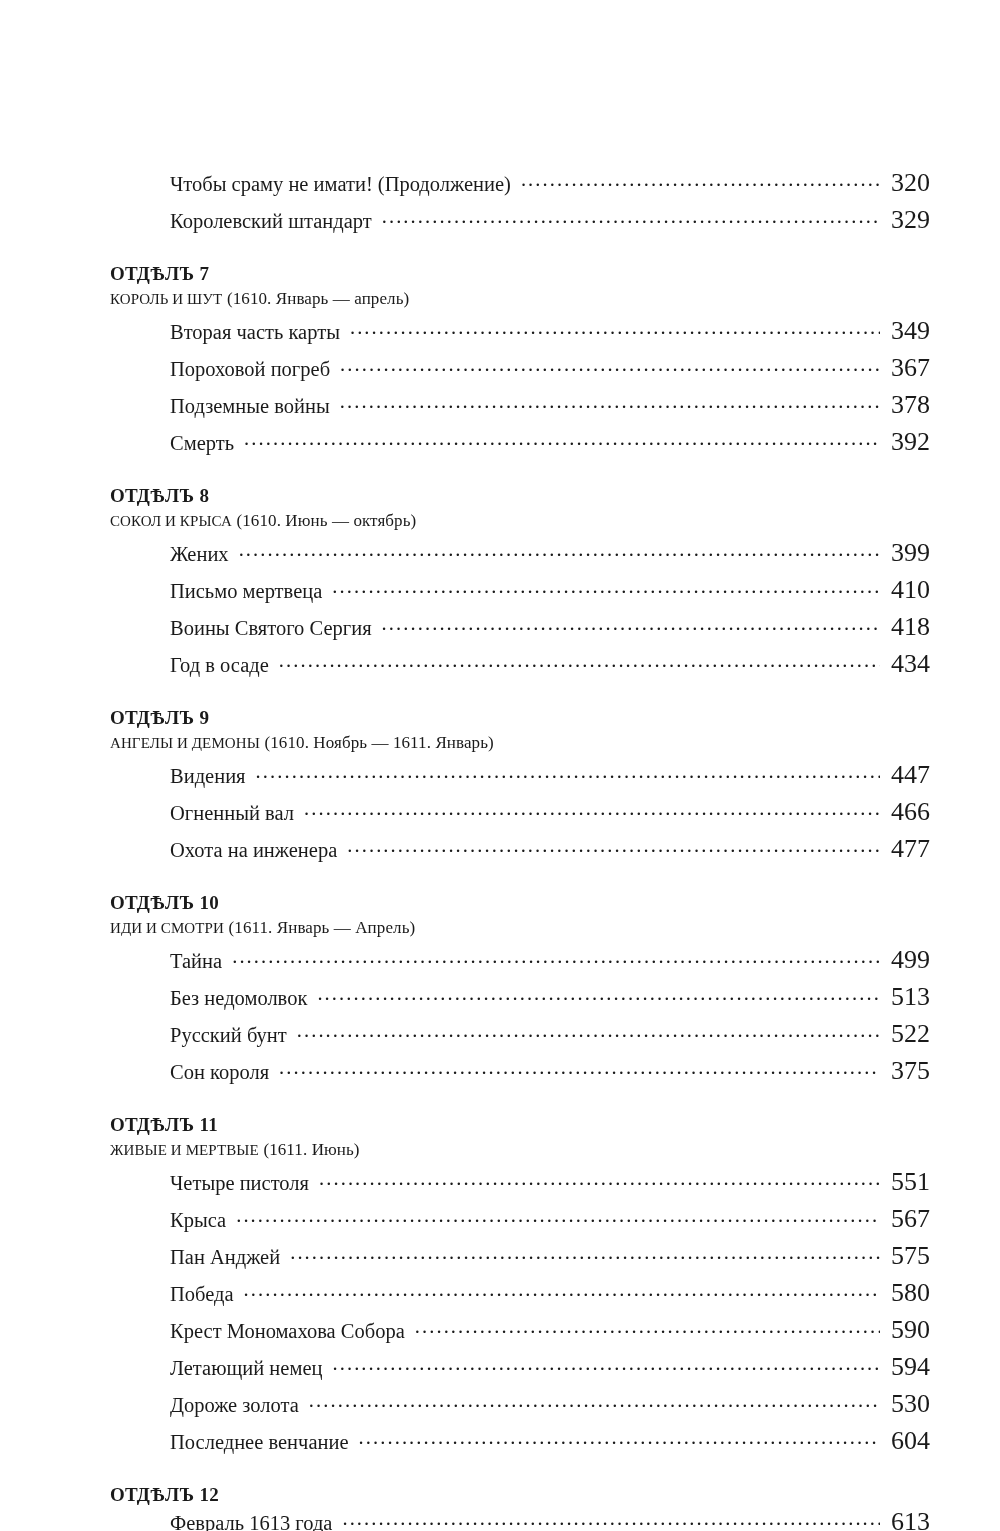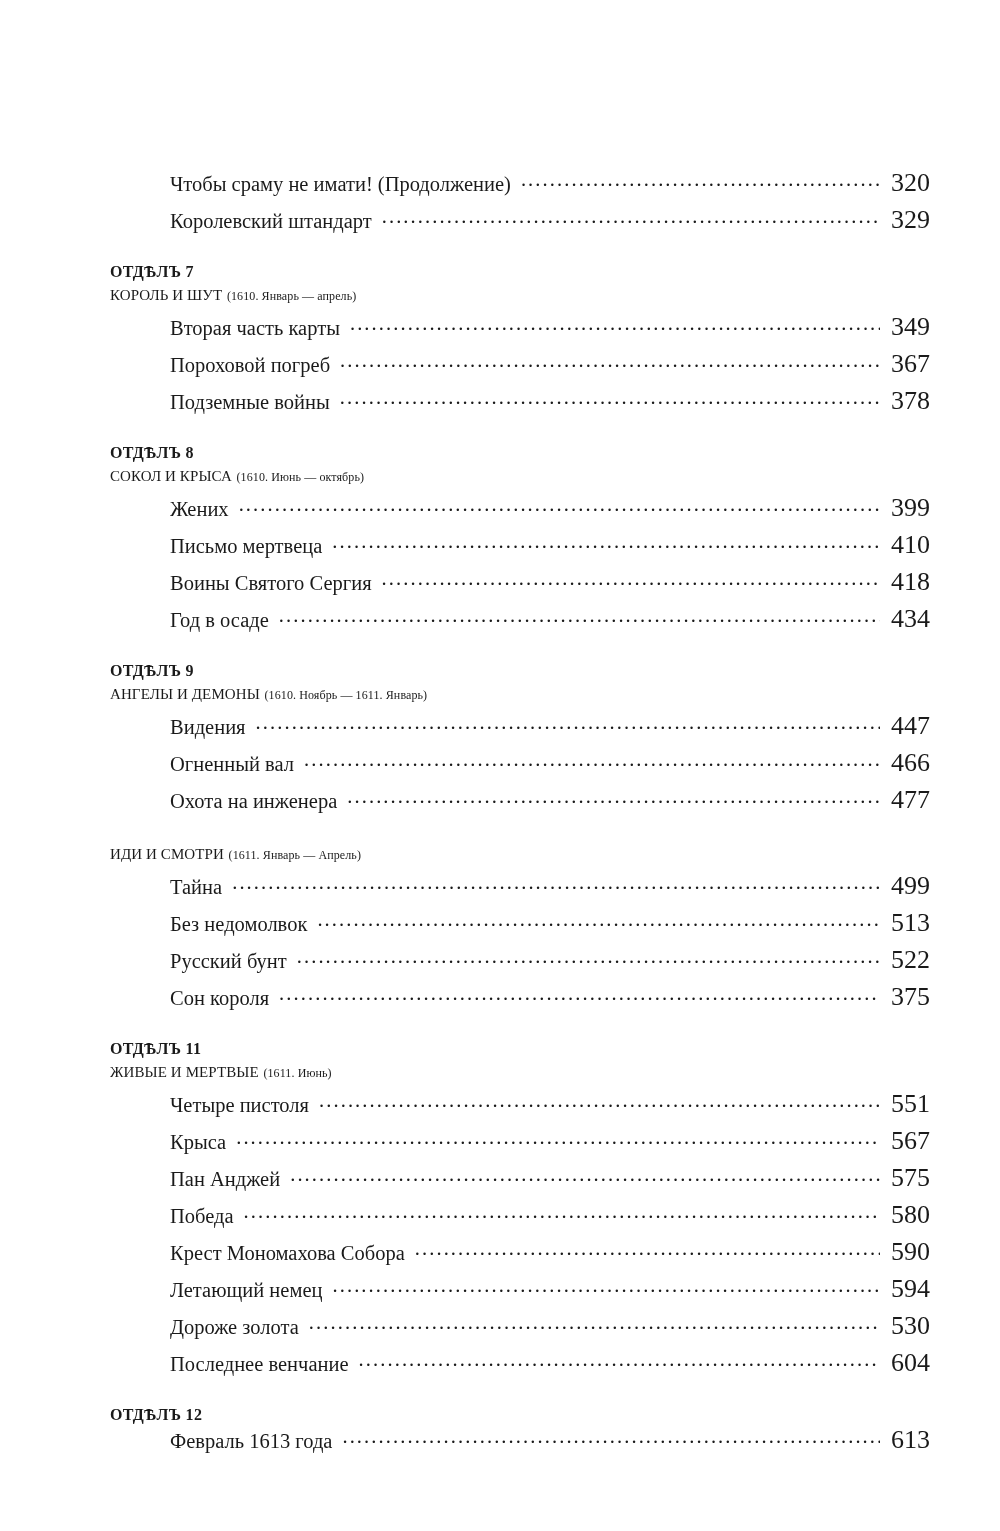--- a/index.html
+++ b/index.html
@@ -68,34 +68,34 @@
 
   .section {
     margin-top: 30px;
   }
   .section:first-of-type {
     margin-top: 0;
   }
   .section-label {
     font-family: "Liberation Serif", serif;
     font-weight: bold;
-    font-size: 16px;
+    font-size: 19px;
     letter-spacing: 0.3px;
     margin: 0 0 3px 0;
   }
   .section-sub {
     font-size: 18px;
     margin: 0 0 9px 0;
     letter-spacing: 0.1px;
   }
   .section-sub .sub-main {
     font-size: 15px;
   }
   .section-sub .sub-paren {
-    font-size: 12px;
+    font-size: 17px;
   }
 </style>
 </head>
 <body>
 
 <div class="page">
   <div class="toc" id="toc-root">
       <div>
         <div class="entry">
           <span class="title">Чтобы сраму не имати! (Продолжение)</span>
@@ -119,20 +119,25 @@
         <div class="entry">
           <span class="title">Пороховой погреб</span>
           <span class="dots"></span>
           <span class="page-num">367</span>
         </div>
         <div class="entry">
           <span class="title">Подземные войны</span>
           <span class="dots"></span>
           <span class="page-num">378</span>
         </div>
+        <div class="entry">
+          <span class="title">Смерть</span>
+          <span class="dots"></span>
+          <span class="page-num">392</span>
+        </div>
       </div>
       <div class="section">
         <div class="section-label">ОТДѢЛЪ 8</div>
         <div class="section-sub"><span class="sub-main">СОКОЛ И КРЫСА</span> <span class="sub-paren">(1610. Июнь — октябрь)</span></div>
         <div class="entry">
           <span class="title">Жених</span>
           <span class="dots"></span>
           <span class="page-num">399</span>
         </div>
         <div class="entry">
@@ -164,20 +169,21 @@
           <span class="dots"></span>
           <span class="page-num">466</span>
         </div>
         <div class="entry">
           <span class="title">Охота на инженера</span>
           <span class="dots"></span>
           <span class="page-num">477</span>
         </div>
       </div>
       <div class="section">
+        <div class="section-label">ОТДѢЛЪ 10</div>
         <div class="section-sub"><span class="sub-main">ИДИ И СМОТРИ</span> <span class="sub-paren">(1611. Январь — Апрель)</span></div>
         <div class="entry">
           <span class="title">Тайна</span>
           <span class="dots"></span>
           <span class="page-num">499</span>
         </div>
         <div class="entry">
           <span class="title">Без недомолвок</span>
           <span class="dots"></span>
           <span class="page-num">513</span>

